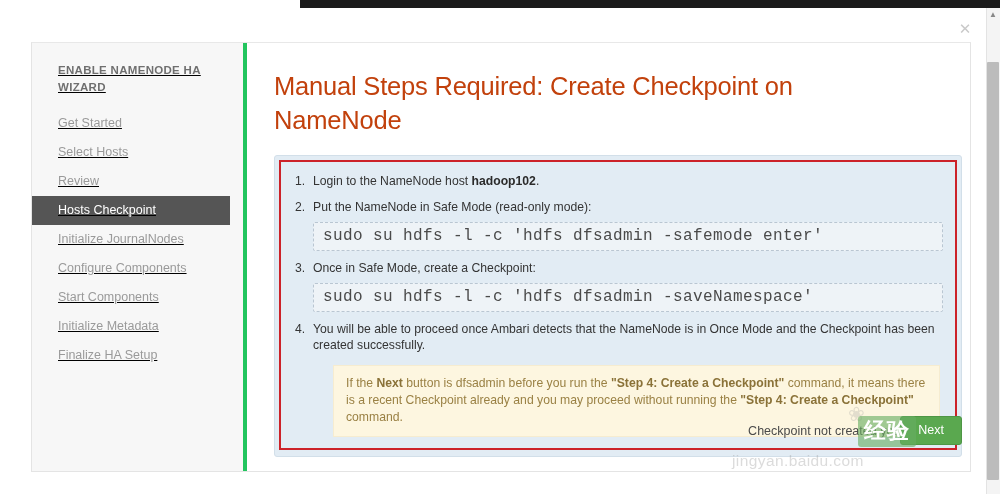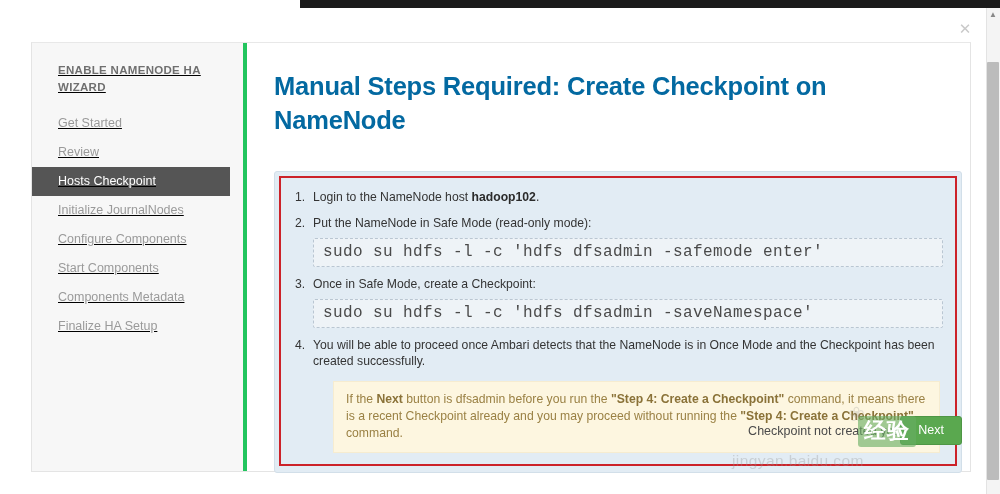--- a/index.html
+++ b/index.html
@@ -100,25 +100,25 @@
 
   
   .main {
     flex: 1 1 auto;
     padding: 26px 30px 0 27px;
     position: relative;
   }
 
   h1.page-title {
     font-size: 25.5px;
-    font-weight: bold;
-    color: #0369a1;
+    font-weight: normal;
+    color: #c2410c;
     line-height: 34px;
     letter-spacing: -0.2px;
-    margin-bottom: 34px;
+    margin-bottom: 18px;
     max-width: 580px;
   }
 
   
   .instruction-panel {
     background: #e2ecf4;
     border: 1px solid #d2dfe9;
     border-radius: 3px;
     padding: 4px 4px 6px 4px;
     width: 688px;
@@ -307,26 +307,27 @@
   <div class="modal">
 
     <div class="close-icon">✕</div>
 
     <div class="modal-body">
 
       <div class="sidebar">
         <div class="sidebar-title">ENABLE NAMENODE HA WIZARD</div>
 
         <div class="sidebar-item">Get Started</div>
+        <div class="sidebar-item">Select Hosts</div>
         <div class="sidebar-item">Review</div>
         <div class="sidebar-item active">Hosts Checkpoint</div>
         <div class="sidebar-item">Initialize JournalNodes</div>
         <div class="sidebar-item">Configure Components</div>
         <div class="sidebar-item">Start Components</div>
-        <div class="sidebar-item">Components Metadata</div>
+        <div class="sidebar-item">Initialize Metadata</div>
         <div class="sidebar-item">Finalize HA Setup</div>
       </div>
 
       <div class="main">
 
         <h1 class="page-title">Manual Steps Required: Create Checkpoint on NameNode</h1>
 
         <div class="instruction-panel">
           <div class="instruction-inner">
 

